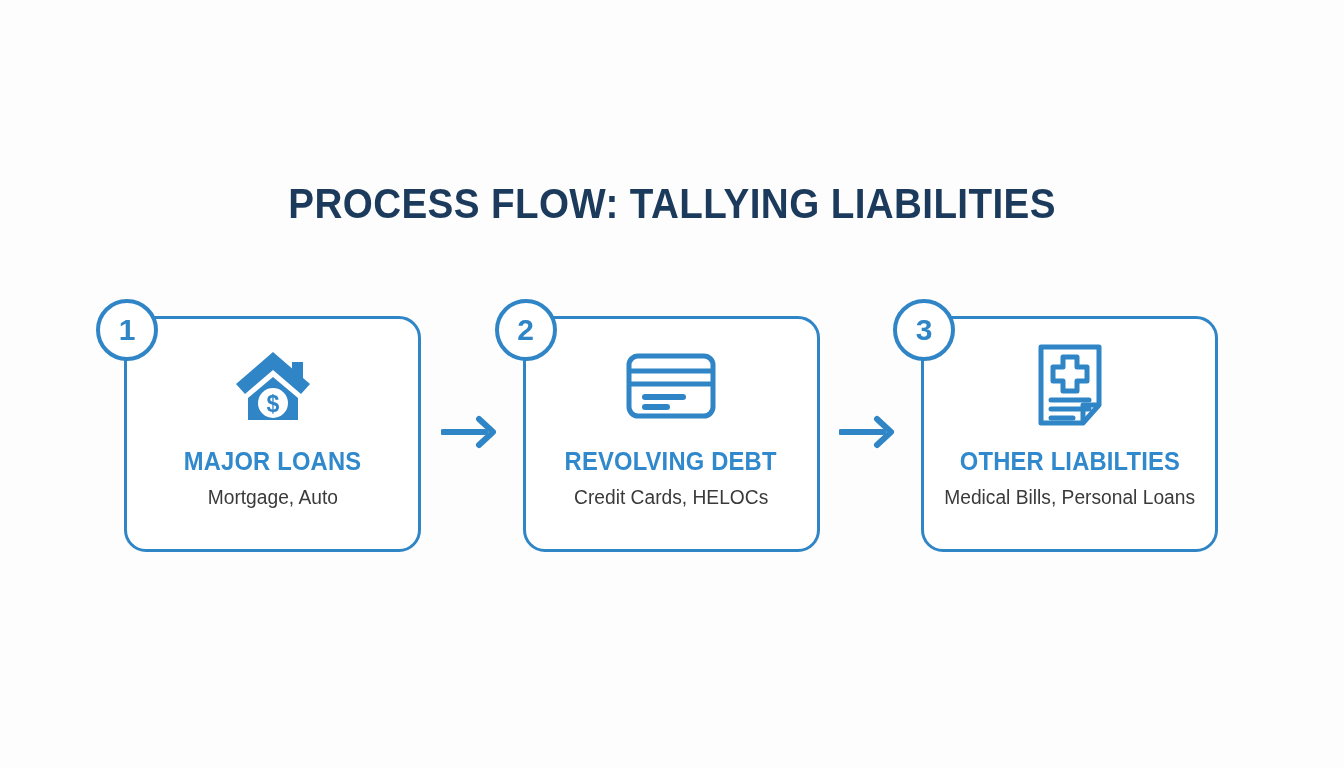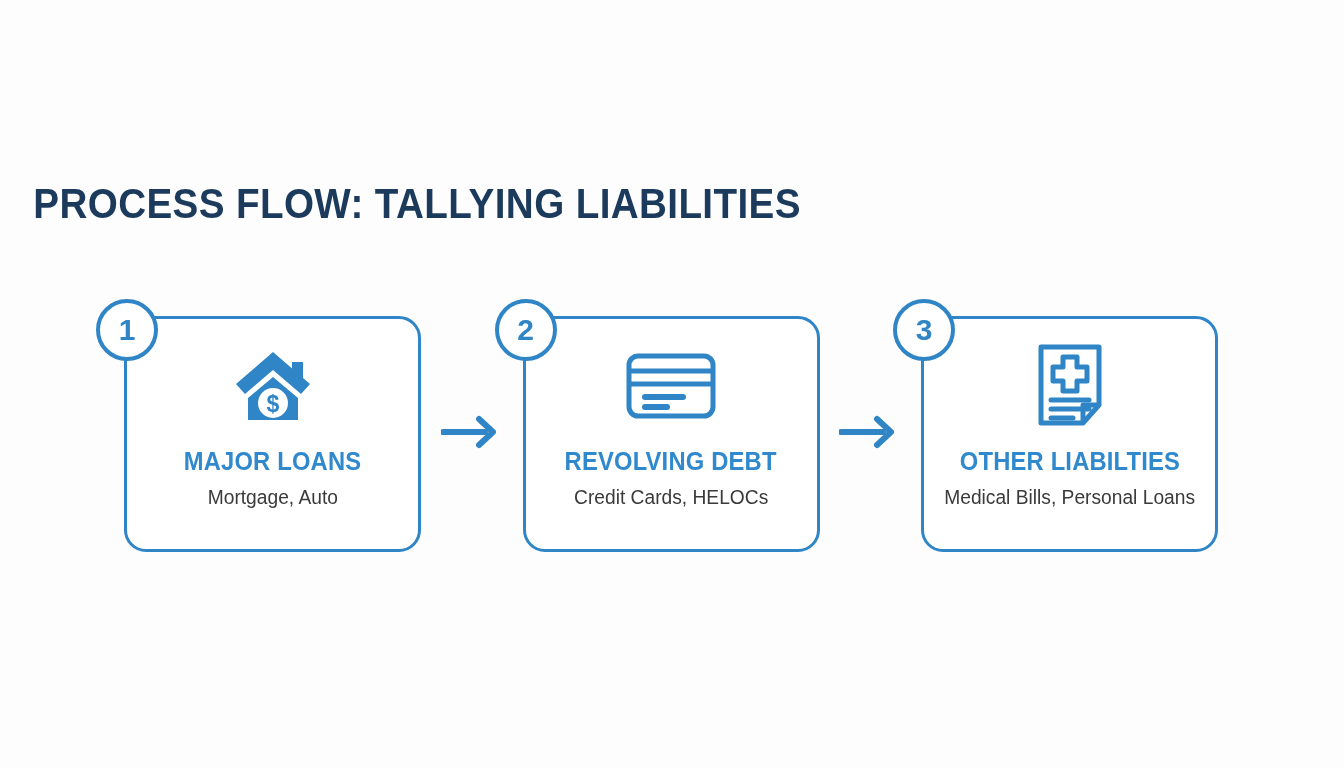--- a/index.html
+++ b/index.html
@@ -21,20 +21,21 @@
     background: #fdfdfd;
     box-sizing: border-box;
   }
 
   
   .title-wrap {
     position: absolute;
     top: 152px;
     left: 0;
     width: 1344px;
+    text-align: center;
   }
   .main-title {
     display: inline-block;
     font-family: "Liberation Sans Narrow", "Liberation Sans", sans-serif;
     font-size: 42px;
     font-weight: 700;
     letter-spacing: 0.4px;
     color: #1b3a5c;
     transform: scaleX(0.92);
     transform-origin: center;

